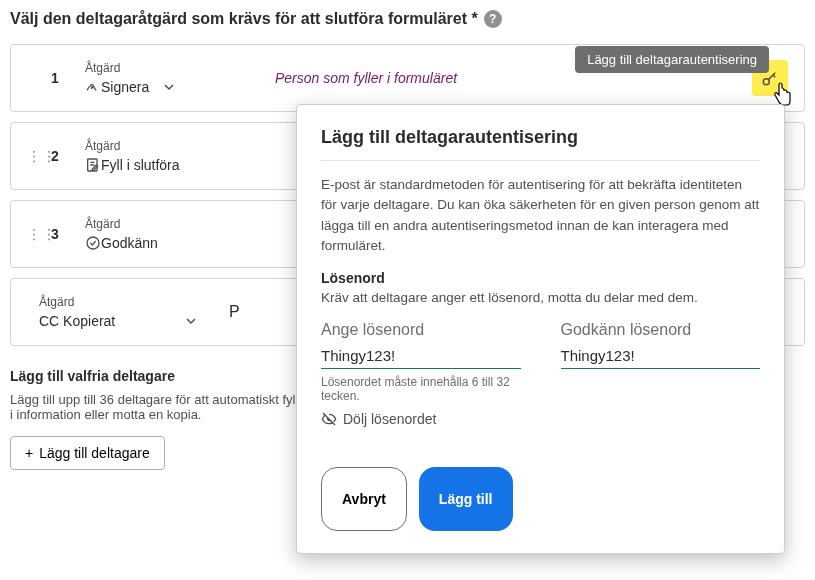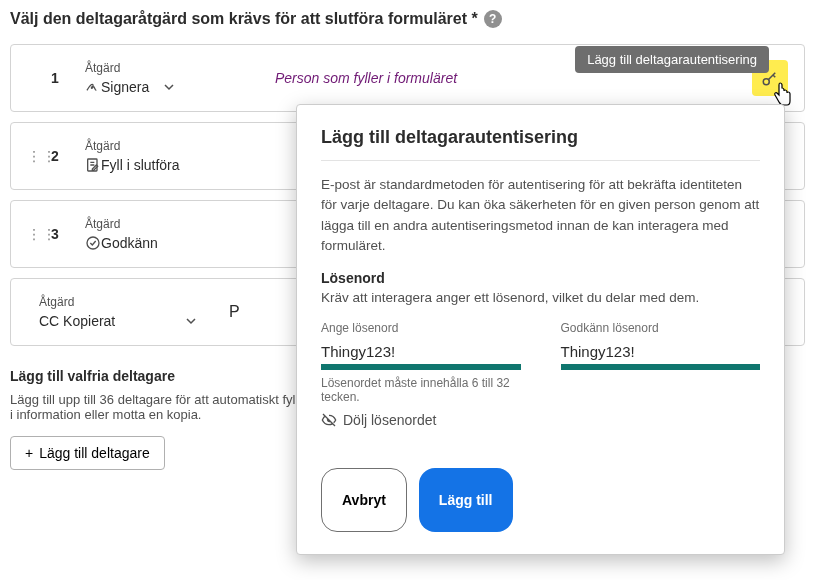--- a/index.html
+++ b/index.html
@@ -23,22 +23,22 @@
     .section-desc { font-size: 13px; color: #505050; max-width: 300px; margin-bottom: 14px; }
     .add-btn { border: 1px solid #b0b0b0; background: #fff; padding: 8px 14px; border-radius: 4px; font-size: 14px; display: inline-flex; align-items: center; gap: 6px; cursor: pointer; }
     .popover { position: absolute; top: 94px; left: 286px; right: 20px; background: #fff; border: 1px solid #ccc; border-radius: 4px; box-shadow: 0 6px 20px rgba(0,0,0,0.25); padding: 22px 24px; z-index: 10; }
     .pop-title { font-size: 18px; font-weight: 700; margin-bottom: 12px; }
     .pop-hr { border: 0; border-top: 1px solid #e3e3e3; margin-bottom: 14px; }
     .pop-desc { font-size: 13.5px; color: #505050; line-height: 1.5; margin-bottom: 14px; }
     .pop-sub { font-weight: 700; font-size: 14px; margin-bottom: 4px; }
     .pop-sub-desc { font-size: 13.5px; color: #505050; margin-bottom: 16px; }
     .pw-grid { display: flex; gap: 40px; margin-bottom: 8px; }
     .pw-col { flex: 1; }
-    .pw-label { font-size: 12px; color: #6e6e6e; margin-bottom: 4px; }
-    .pw-val { font-size: 15px; padding: 4px 0; border-bottom: 6px solid #0f766e; }
+    .pw-label { font-size: 16px; color: #6e6e6e; margin-bottom: 4px; }
+    .pw-val { font-size: 15px; padding: 4px 0; border-bottom: 1px solid #0f766e; }
     .pw-hint { font-size: 12px; color: #6e6e6e; margin-top: 6px; }
     .hide-pw { display: flex; align-items: center; gap: 6px; font-size: 14px; color: #505050; margin-top: 8px; }
     .pop-actions { display: flex; justify-content: flex-start; gap: 12px; margin-top: 40px; }
     .btn-secondary { border: 1.5px solid #707070; background: #fff; padding: 7px 20px; border-radius: 16px; font-size: 14px; font-weight: 600; cursor: pointer; }
     .btn-primary { border: none; background: #1473e6; color: #fff; padding: 24px 20px; border-radius: 16px; font-size: 14px; font-weight: 600; cursor: pointer; }
     svg { display: block; }
   </style>
 </head>
 <body>
 
@@ -142,21 +142,21 @@
     <span>+</span>
     <span>Lägg till deltagare</span>
   </button>
 
   
   <div class="popover">
     <div class="pop-title">Lägg till deltagarautentisering</div>
     <hr class="pop-hr">
     <div class="pop-desc">E-post är standardmetoden för autentisering för att bekräfta identiteten för varje deltagare. Du kan öka säkerheten för en given person genom att lägga till en andra autentiseringsmetod innan de kan interagera med formuläret.</div>
     <div class="pop-sub">Lösenord</div>
-    <div class="pop-sub-desc">Kräv att interagera anger ett lösenord, vilket du delar med dem.</div>
+    <div class="pop-sub-desc">Kräv att deltagare anger ett lösenord, motta du delar med dem.</div>
     <div class="pw-grid">
       <div class="pw-col">
         <div class="pw-label">Ange lösenord</div>
         <div class="pw-val">Thingy123!</div>
         <div class="pw-hint">Lösenordet måste innehålla 6 till 32 tecken.</div>
         <div class="hide-pw">
           <svg width="16" height="16" viewBox="0 0 24 24" fill="none" stroke="#505050" stroke-width="2">
               <path d="M3 3l18 18M10 10a3 3 0 004 4M6 6C4 8 2 12 2 12s3 7 10 7c2 0 3.5-.5 5-1.3M12 5c7 0 10 7 10 7s-1 2-3 4"></path>
             </svg>
           <span>Dölj lösenordet</span>

